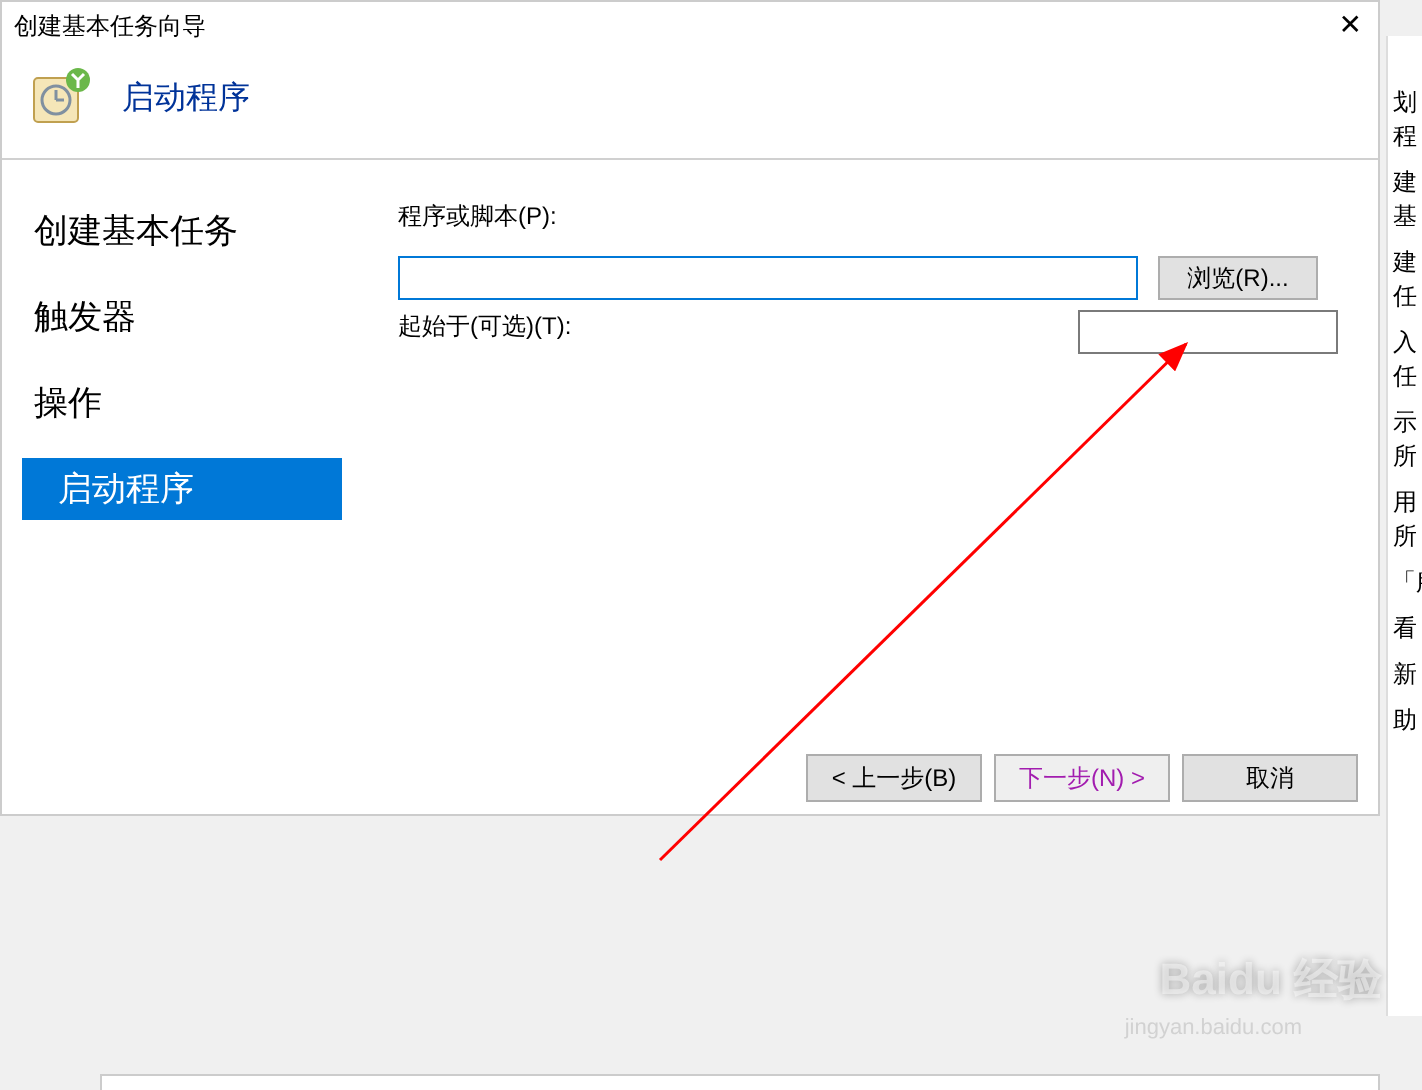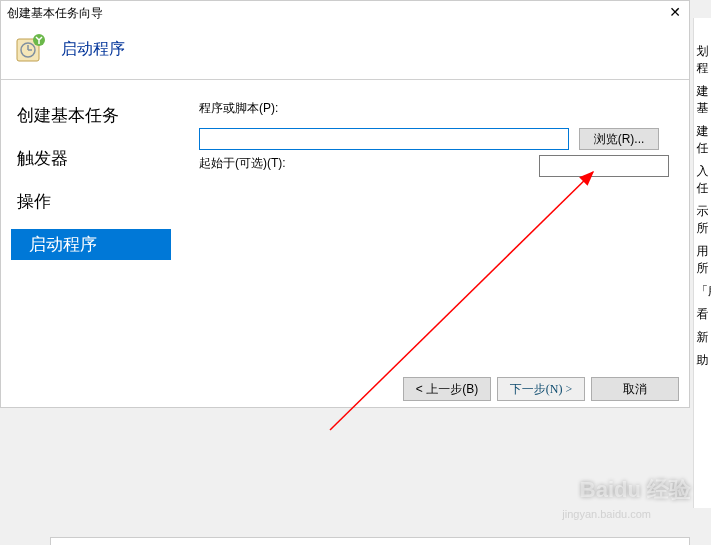--- a/index.html
+++ b/index.html
@@ -126,24 +126,23 @@
     .footer button {
       width: 88px;
       height: 24px;
       font-size: 12px;
       background: #e1e1e1;
       border: 1px solid #adadad;
       cursor: pointer;
       margin-top: 40px;
     }
     .footer button:disabled {
-      color: #0c4a6e;
+      color: #a21caf;
       background: #efefef;
       cursor: default;
-      font-family: Liberation Serif, serif;
     }
     
     .right-strip {
       position: absolute;
       right: 0; top: 18px;
       width: 18px; height: 490px;
       background: #fff;
       border-left: 1px solid #ddd;
       font-size: 12px;
       padding-top: 22px;

